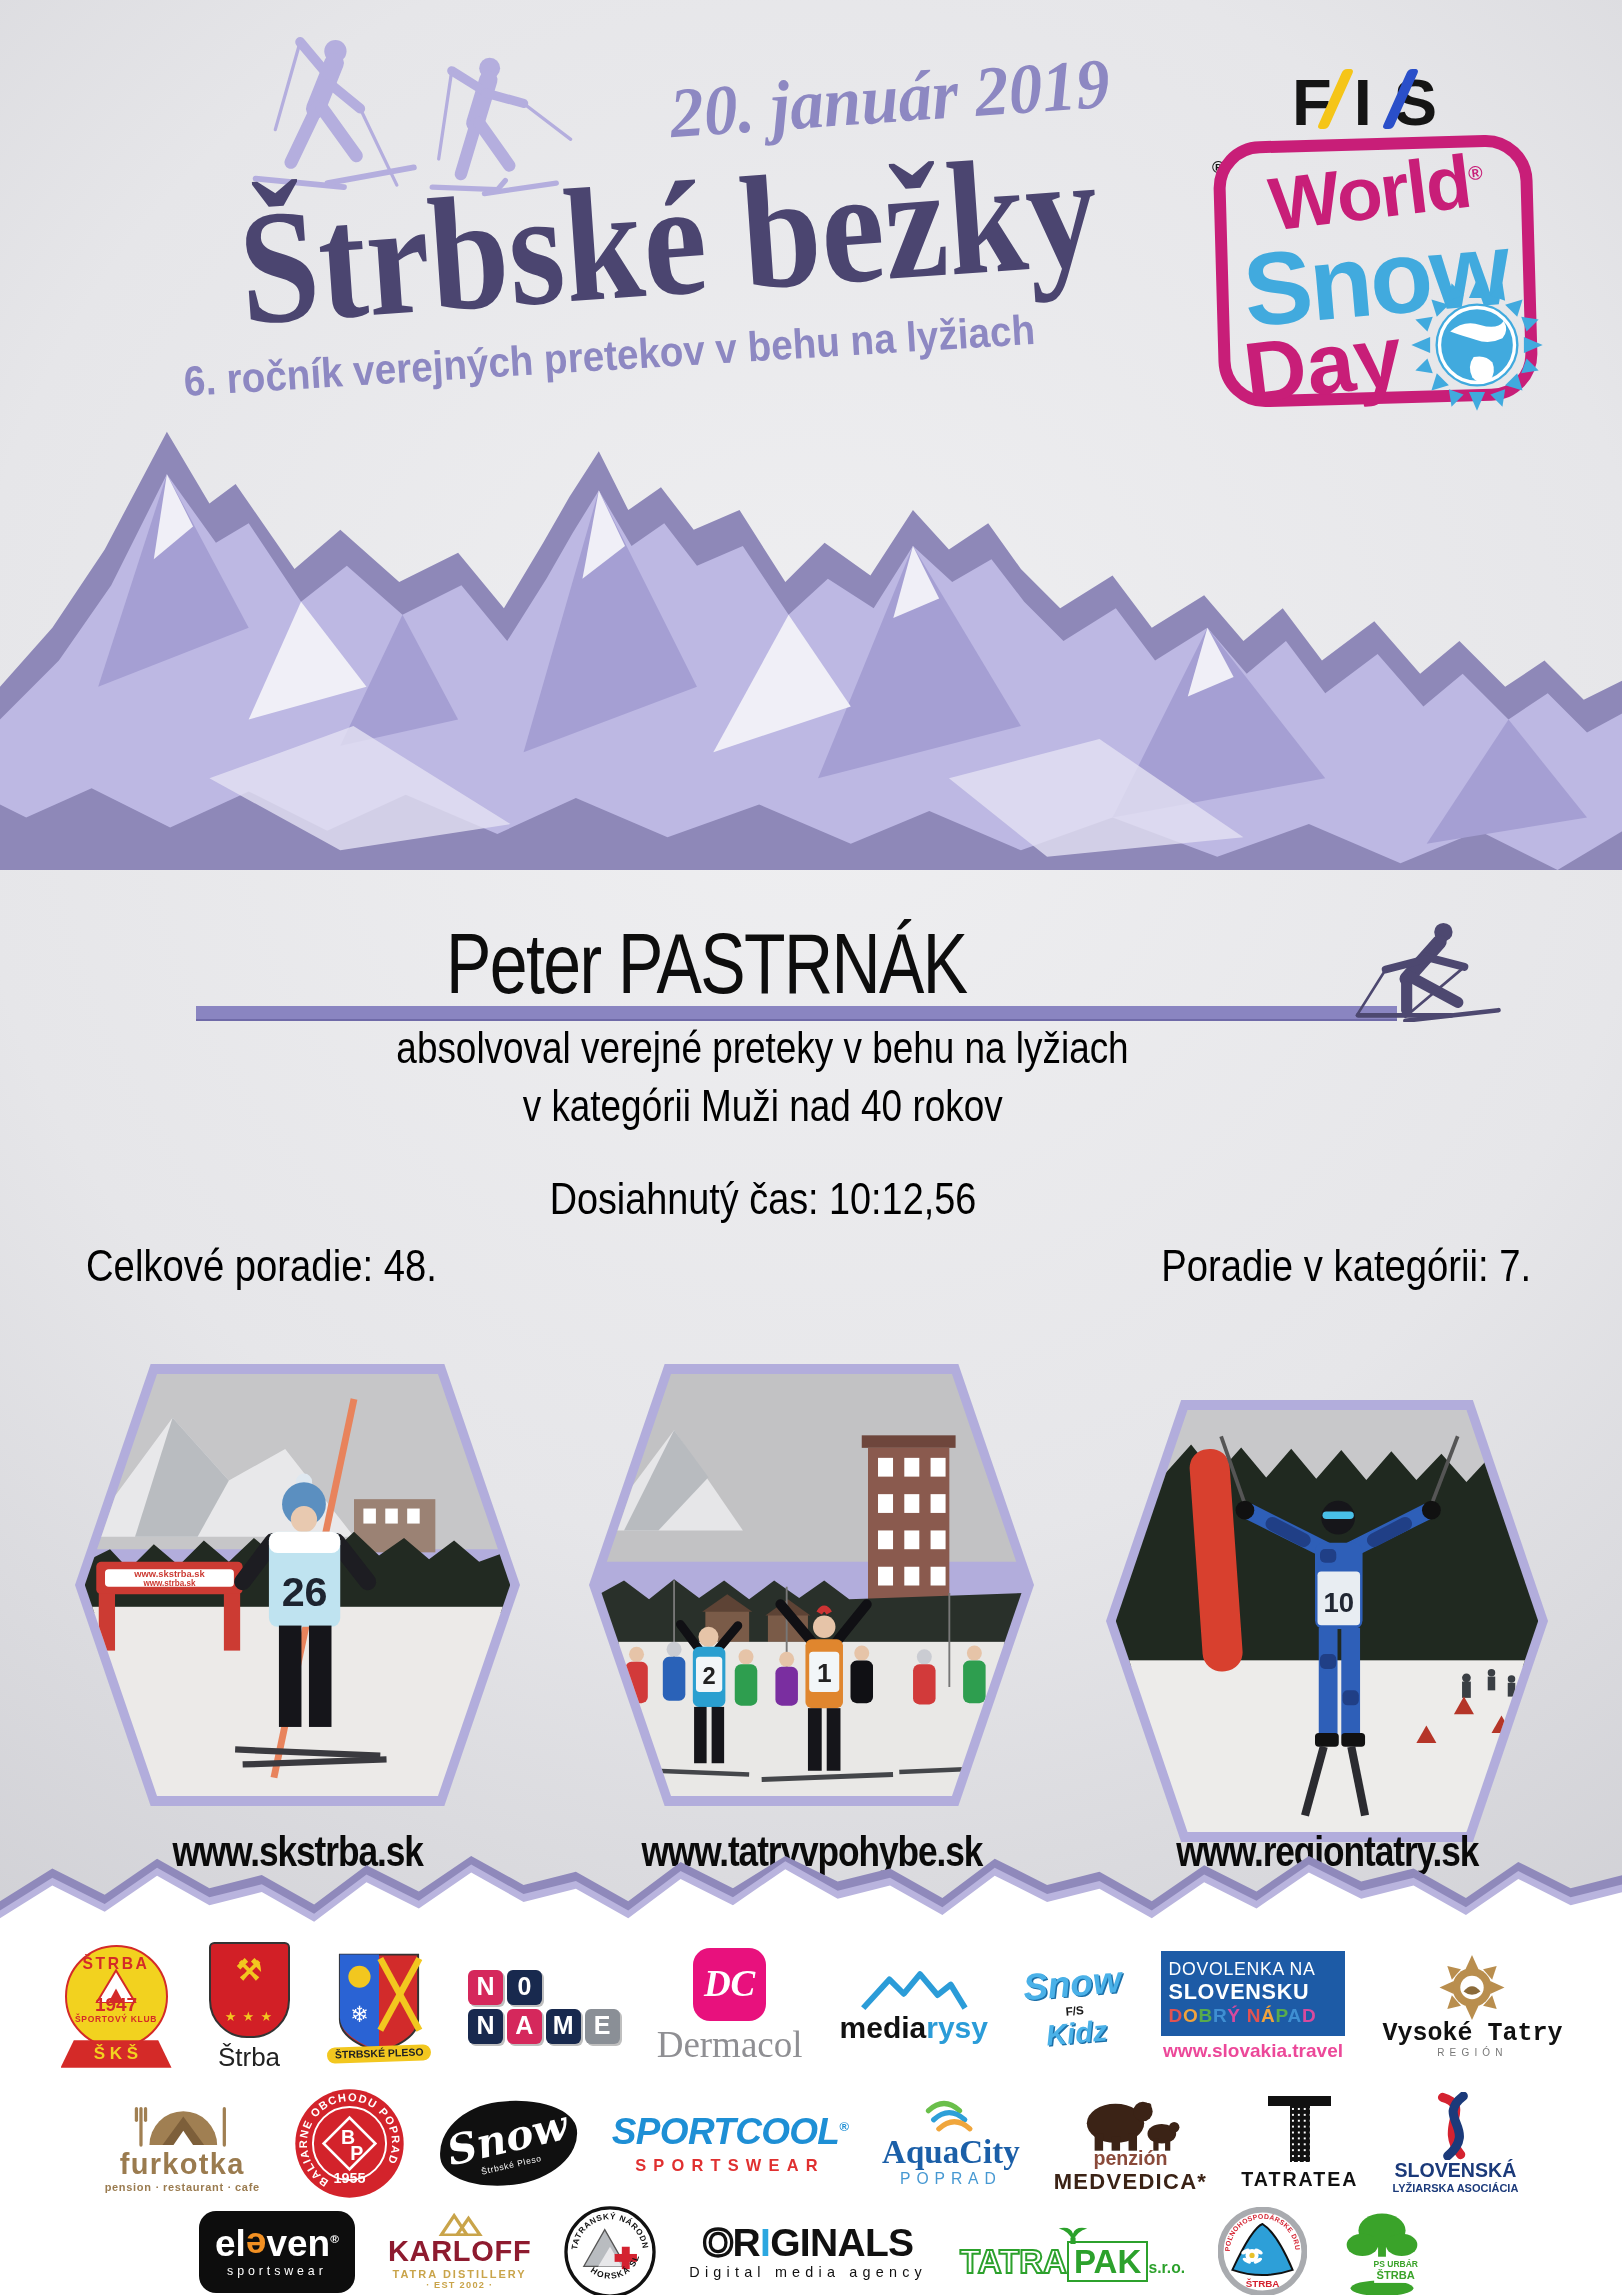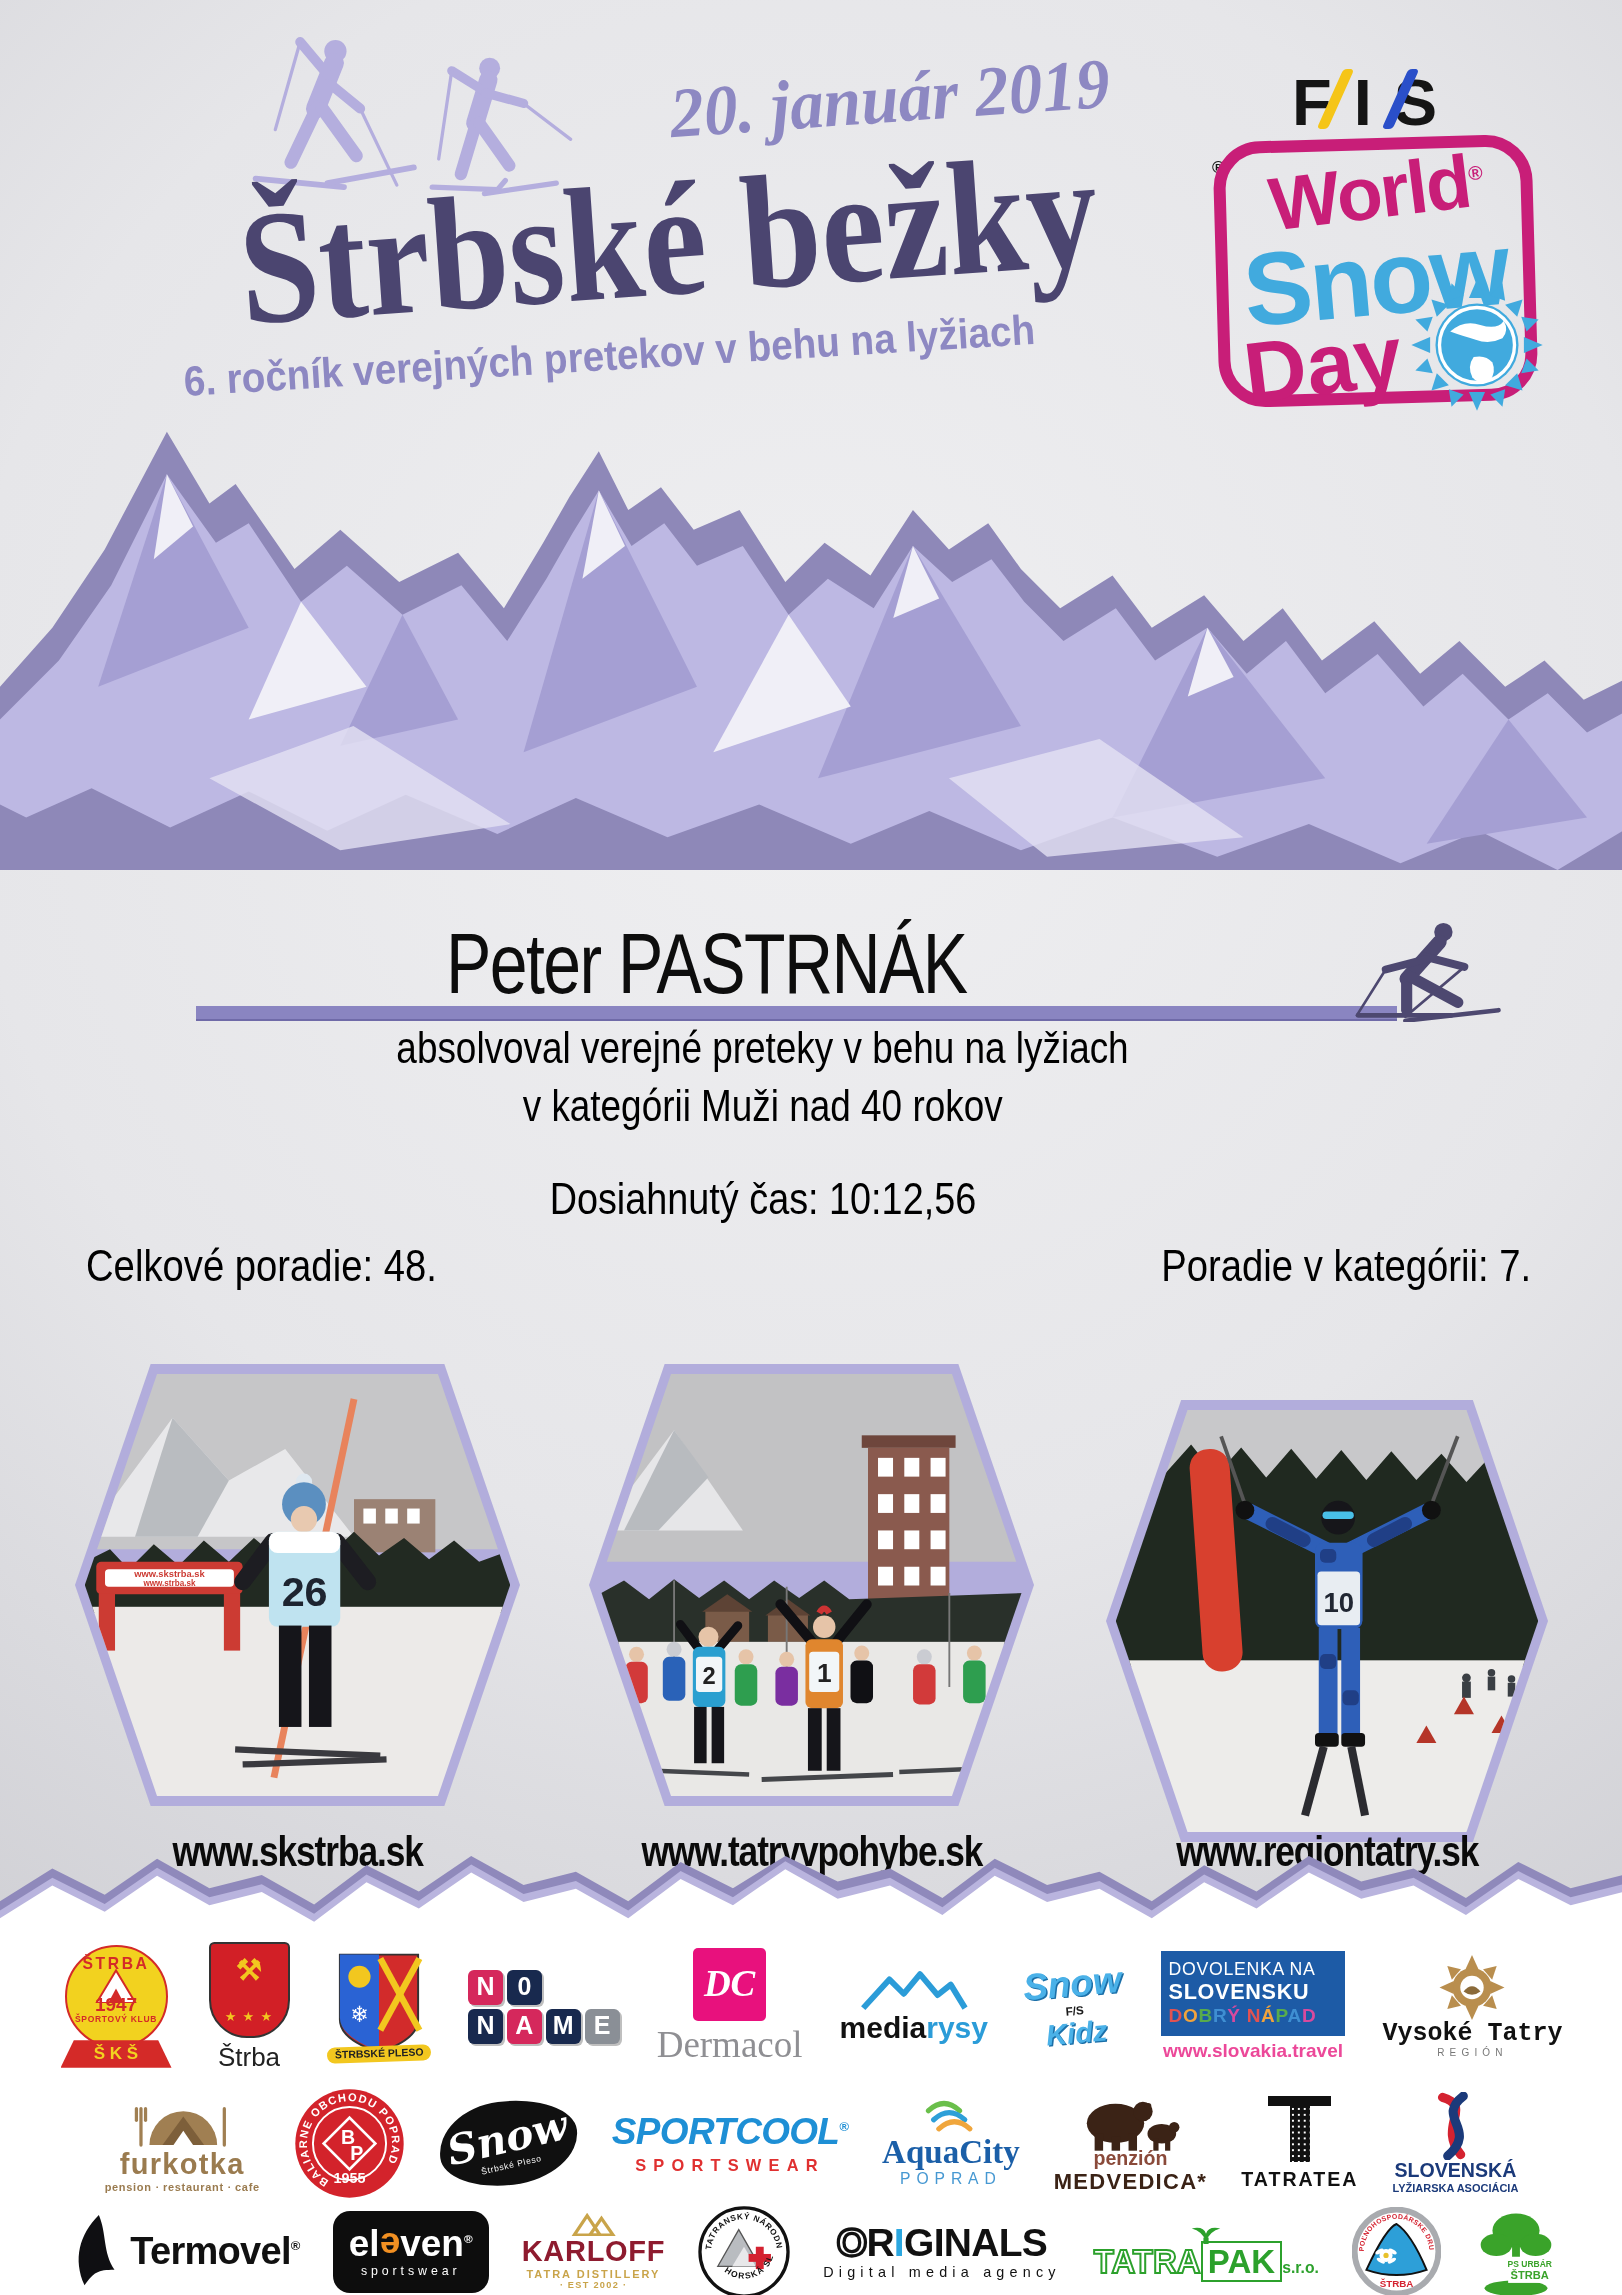--- a/index.html
+++ b/index.html
@@ -76,21 +76,21 @@
                 border-radius:5.2px 5.2px 38px 38px;position:relative;}
   .strba-stars{position:absolute;bottom:11.8px;width:100%;color:#f2c71f;font-size:13px;letter-spacing:1.3px;}
   .strba-tools{position:absolute;top:11.8px;width:100%;color:#f2c71f;font-size:29px;font-weight:700;}
   .strba-name{font-size:26px;color:#222;margin-top:5.2px;}
   .pleso-banner{margin-top:-9.2px;background:#f2c71f;border-radius:7.9px;padding:2px 7.9px;
                 font-size:10.5px;font-weight:700;color:#222;transform:rotate(-2deg);}
   .tile{width:35px;height:35px;border-radius:5.9px;color:#fff;font-size:25px;font-weight:700;
         display:flex;align-items:center;justify-content:center;box-shadow:2px 2px 0 rgba(0,0,0,.25);}
   .t-red{background:#d5285c;} .t-navy{background:#18294e;} .t-gray{background:#8a8f96;}
   .noname-row{display:flex;gap:3.9px;margin:2px 0;}
-  .dc-square{width:73px;height:73px;border-radius:5px;background:#e8117d;color:#fff;
+  .dc-square{width:73px;height:73px;border-radius:17px;background:#e8117d;color:#fff;
              font-family:"Liberation Serif",serif;font-style:italic;font-weight:700;font-size:37px;
              display:flex;align-items:center;justify-content:center;}
   .dermacol-name{font-family:"Liberation Serif",serif;font-size:37px;color:#8f8f93;margin-top:3.9px;}
   .sportrysy-txt{font-size:30px;font-weight:700;color:#111;}
   .sportrysy-txt b{color:#2b9cd8;}
   .snowkidz{transform:rotate(-5deg);}
   .sk-snow{font-size:37px;font-weight:700;font-style:italic;color:#4ab1e8;
            text-shadow:1.3px 1.3px 0 #1b6fa8,-1.3px -1.3px 0 #fff;}
   .sk-fis{font-size:11.8px;font-weight:700;color:#1a1a1a;}
   .sk-kidz{font-size:29px;font-weight:700;font-style:italic;color:#4ab1e8;
@@ -648,26 +648,20 @@
       <path d="M30,8 C78,22 22,52 58,96" fill="none" stroke="#d42230" stroke-width="14" stroke-linecap="round"></path>
       <path d="M62,6 C18,40 86,56 38,98" fill="none" stroke="#1b3a7a" stroke-width="14" stroke-linecap="round"></path>
     </svg>
     <div class="sla-1">SLOVENSKÁ</div>
     <div class="sla-2">LYŽIARSKA ASOCIÁCIA</div>
   </div>
 </div>
 
 <div class="abs logo-row row3">
 
-  <div class="logo" style="flex-direction:row;gap:9.2px;">
-    <svg width="56" height="79" viewBox="0 0 86 120">
-      <path d="M52,4 C22,34 12,72 30,112 C44,92 50,88 76,88 C58,62 64,32 52,4 Z" fill="#0f0f12"></path>
-    </svg>
-    <div class="trm-name"><span>Termovel</span><sup style="font-size:13px">®</sup></div>
-  </div>
 
   <div class="logo">
     <div class="eleven-box">
       <div class="eleven-main">
         <span>el</span><span class="flip">e</span><span>ven</span><sup class="eleven-reg">®</sup>
       </div>
       <div class="eleven-sub">sportswear</div>
     </div>
   </div>
 

